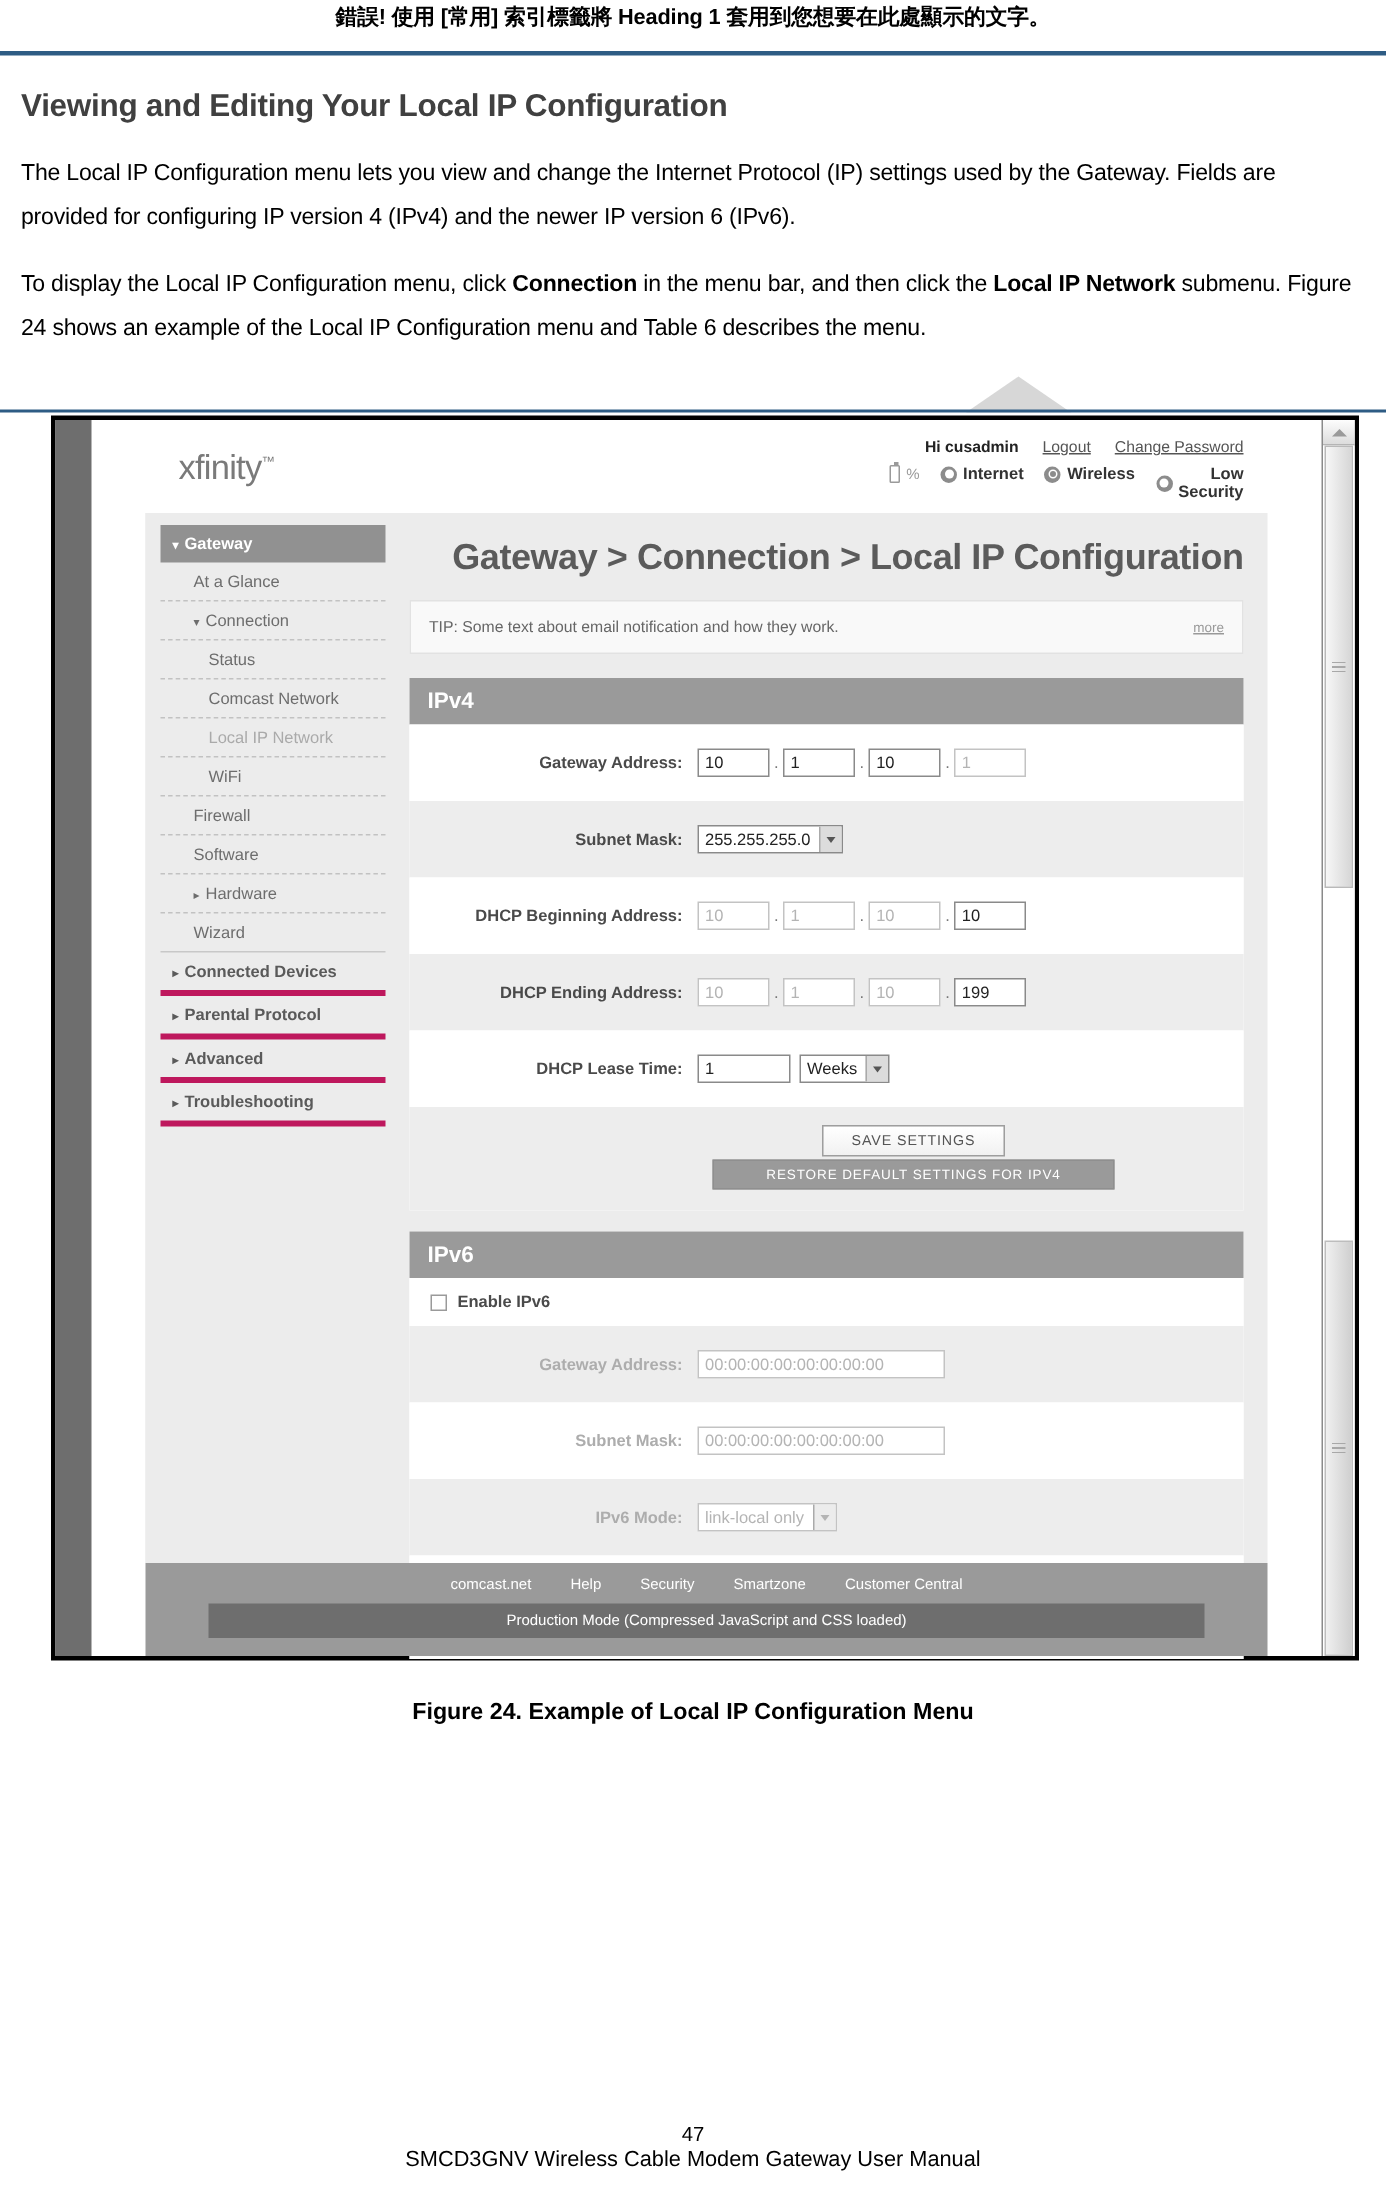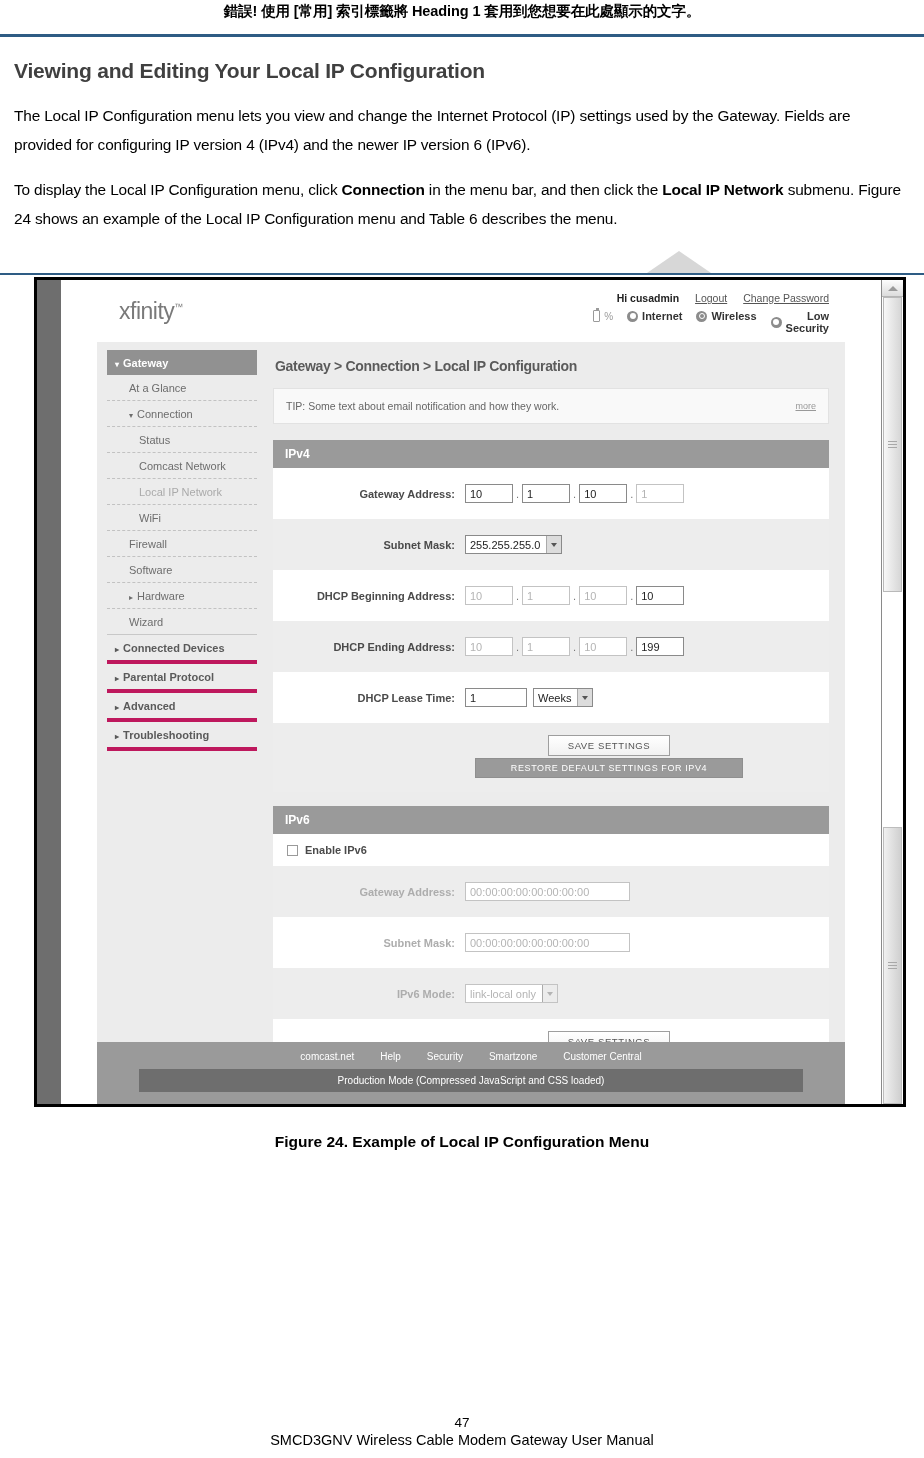--- a/index.html
+++ b/index.html
@@ -164,35 +164,35 @@
   }
   .nav-item.lvl2 { padding-left:22px; }
   .nav-item.lvl3 { padding-left:32px; }
   .nav-item.current { color:#aaa; }
   .nav-item.solid { border-bottom:1px solid #c8c8c8; }
   .caret-d { font-size:8px; margin-right:4px; }
   .caret-r { font-size:8px; margin-right:4px; }
 
   .gw-content { flex:1 1 auto; padding:10px 16px 0 8px; min-width:0; }
   .page-title {
-    font-size:14px; font-weight:bold; color:#5b5b5b;
-    margin:6px 0 14px 2px; letter-spacing:-0.3px;
+    font-size:24px; font-weight:bold; color:#5b5b5b;
+    margin:6px 0 14px 2px; letter-spacing:-0.3px;text-align:right;
   }
   .tip-box {
     background:#f9f9f9; border:1px solid #e2e2e2;
     padding:11px 12px; margin-bottom:16px;
     display:flex; justify-content:space-between; align-items:center;
     font-size:10.5px; color:#666;
   }
   .tip-more { font-size:9px; color:#999; text-decoration:underline; }
 
   .panel { background:#fff; margin-bottom:14px; }
   .panel-head {
     background:#9a9a9a; color:#fff; font-weight:bold;
-    font-size:12px; padding:7px 12px;
+    font-size:15px; padding:7px 12px;
   }
   .row {
     display:flex; align-items:center;
     padding:16px 10px; font-size:11px; color:#444;
     min-height:30px;
   }
   .row.alt { background:#ededed; }
   .row.white { background:#ffffff; }
   .row-label {
     width:182px; flex:none; text-align:right;

